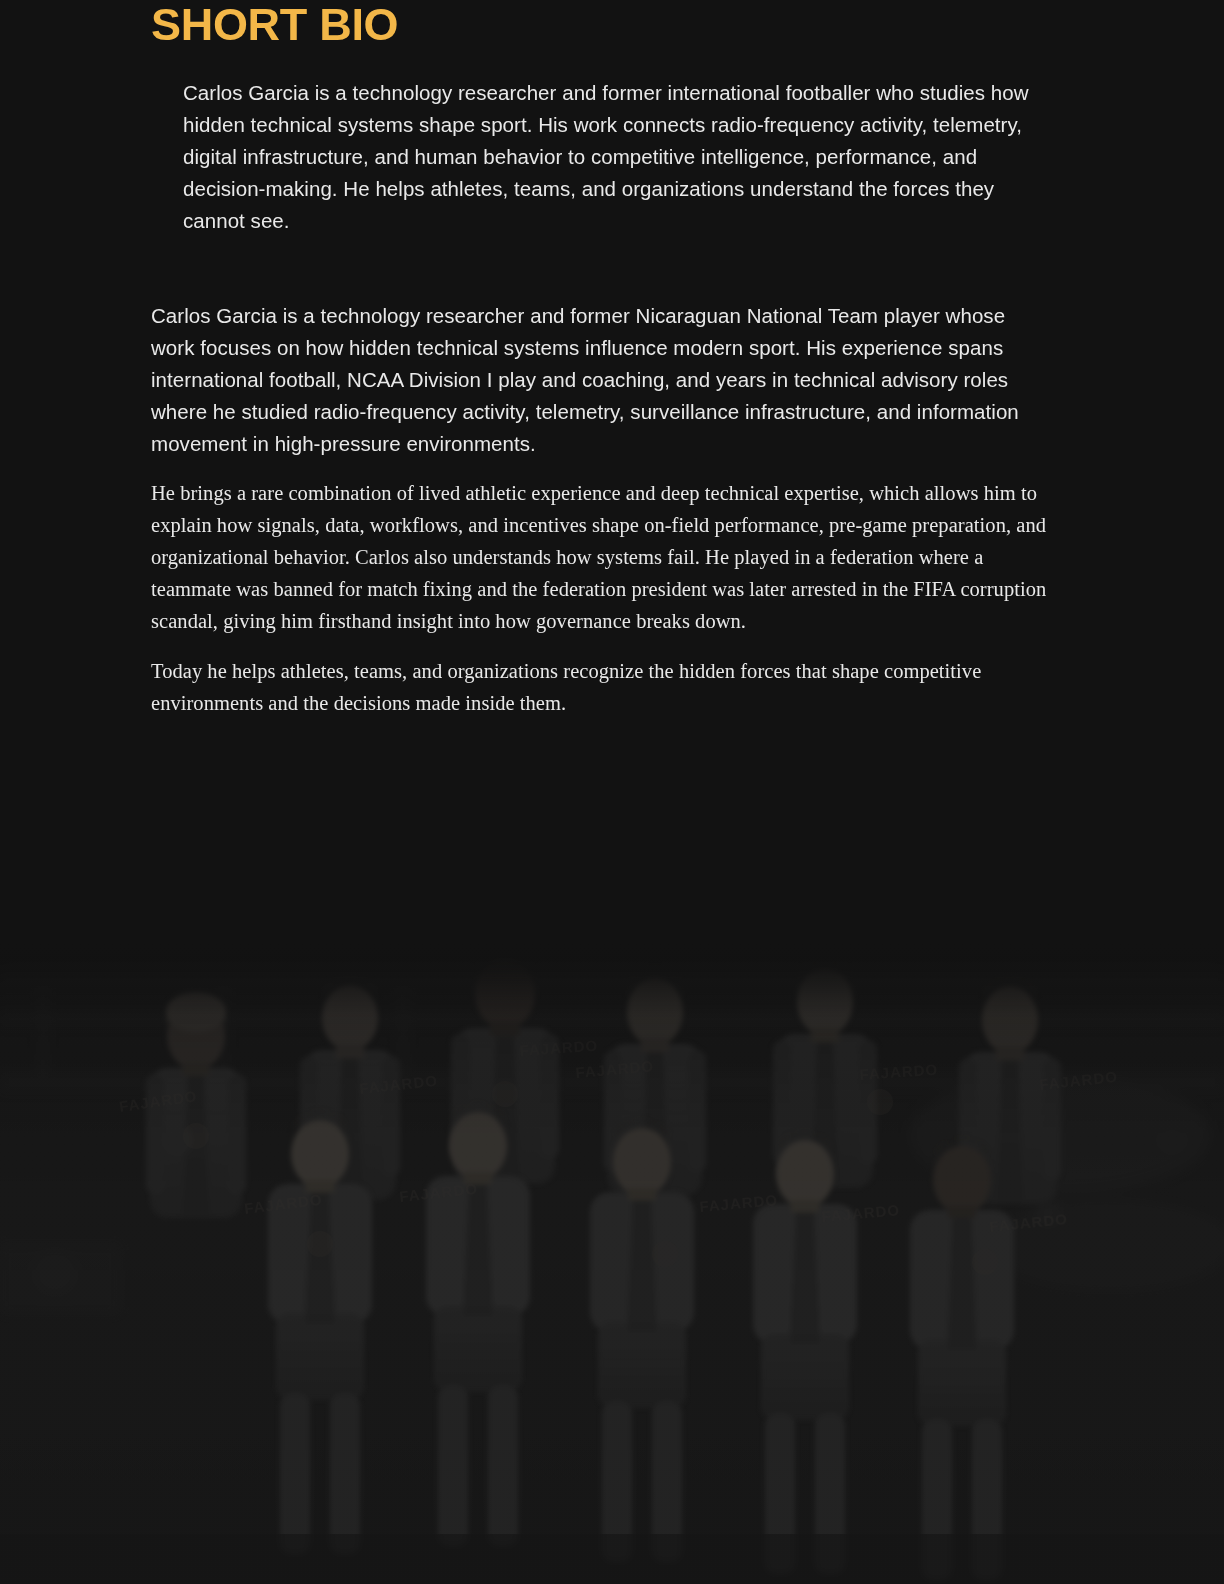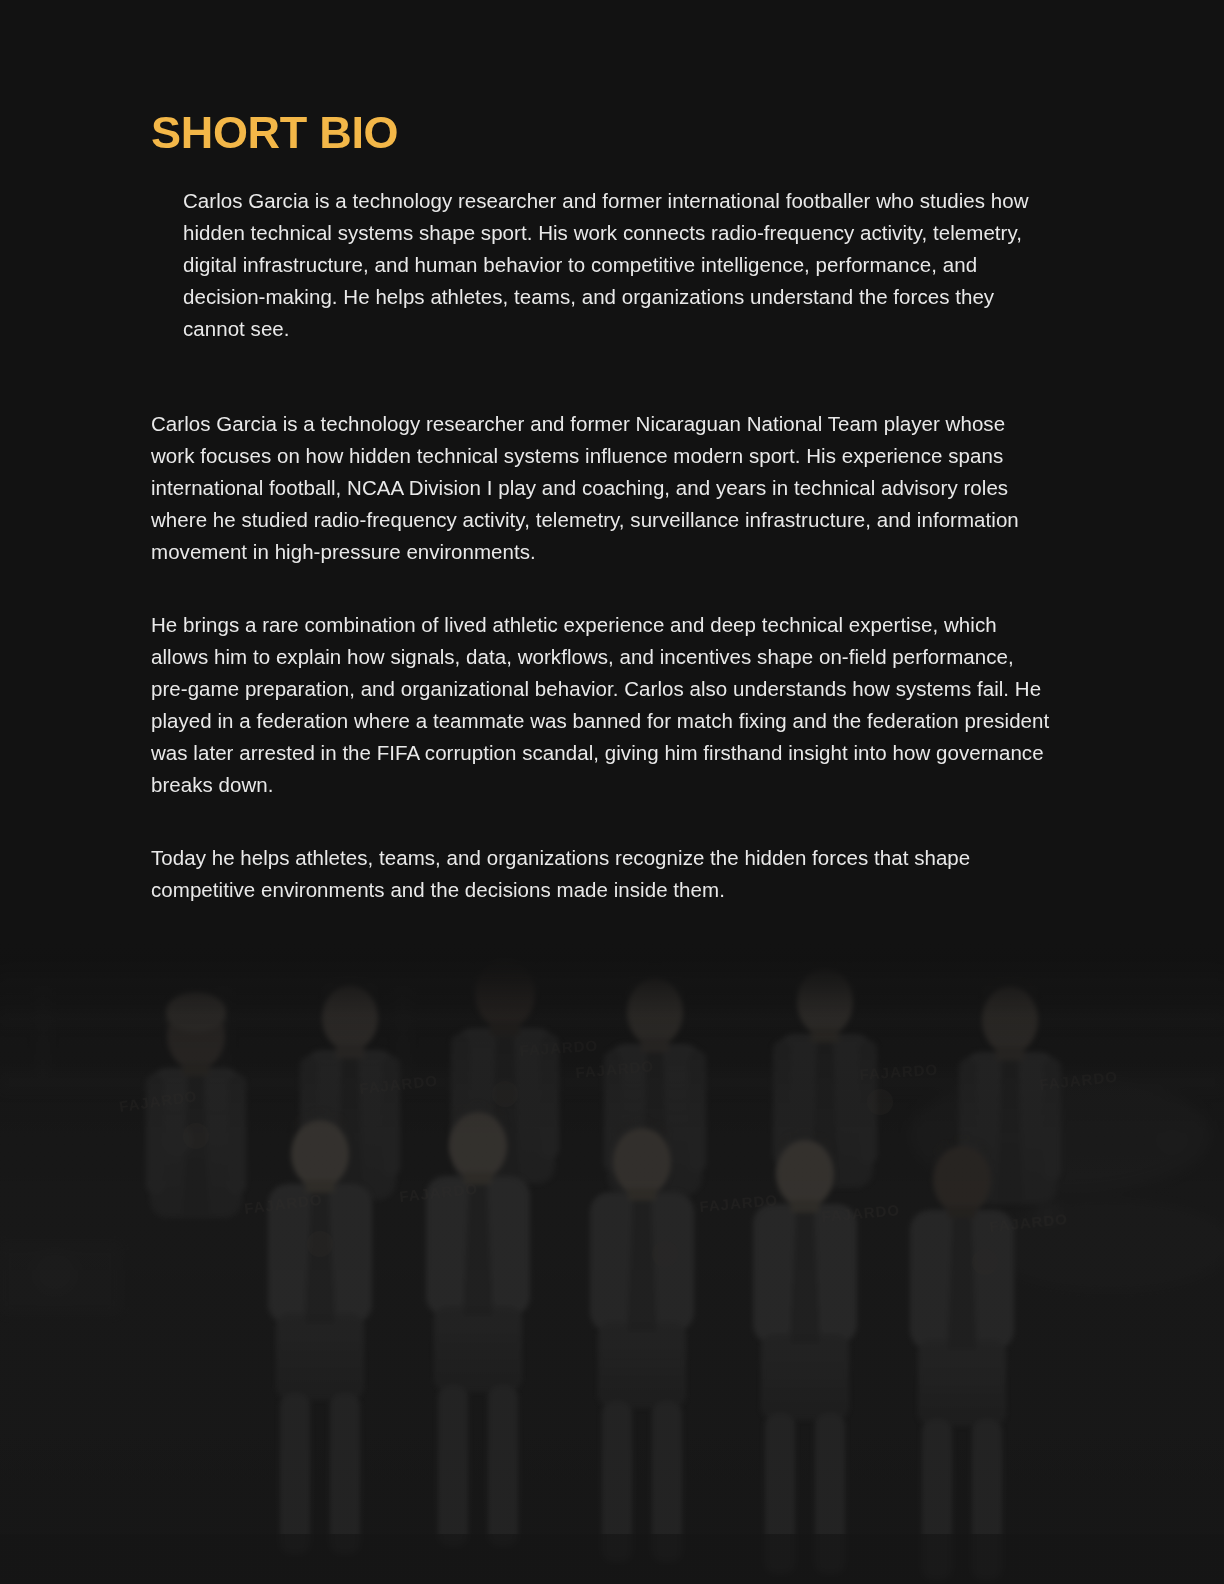--- a/index.html
+++ b/index.html
@@ -48,41 +48,41 @@
 
   
   .page {
     position: relative;
     z-index: 2;
     padding: 0 151px;
   }
 
   .section { max-width: 900px; }
 
-  .section-short { padding-top: 108px; }
+  .section-short { }
   .section-medium { padding-top: 63px; }
 
   h2.section-title {
     color: #f3b748;
     font-size: 45px;
     font-weight: 700;
     letter-spacing: -0.3px;
     line-height: 1.12;
     margin-bottom: 27px;
   }
 
   .bio-text {
     color: #e9e9e9;
     font-size: 20.5px;
     line-height: 1.56;
     letter-spacing: 0.05px;
     font-weight: 400;
   }
 
-  .bio-text + .bio-text { margin-top: 41px; }
+  .bio-text + .bio-text { margin-top: 18px; font-family: Liberation Serif, serif; }
 
   .bio-short { max-width: 908px; margin-left: 32px; }
   .bio-medium { max-width: 905px; }
 </style>
 </head>
 <body>
 
 <div class="photo-layer">
   <svg viewBox="0 0 1224 640" preserveAspectRatio="xMidYMax slice">
     <defs>

